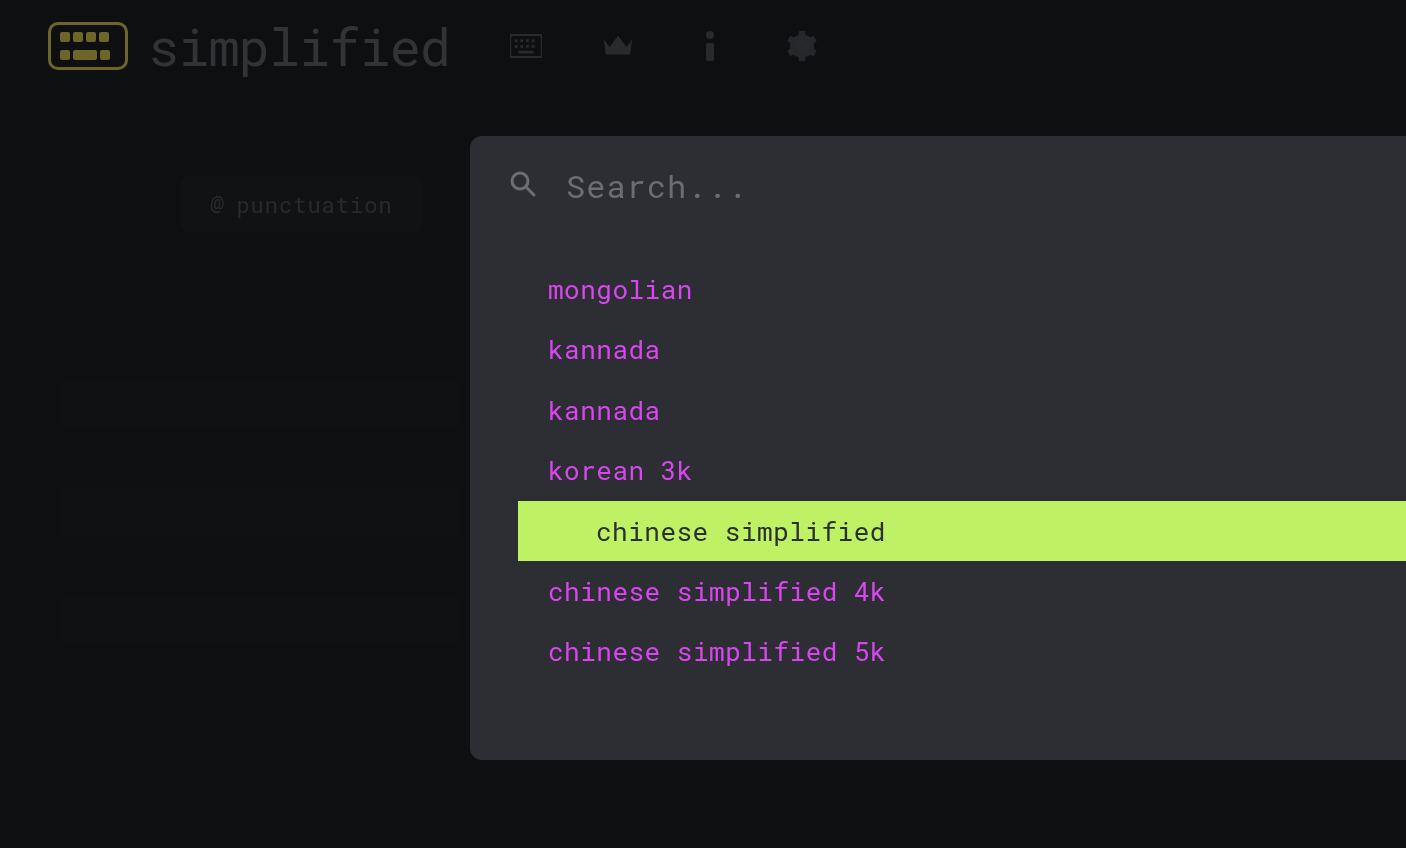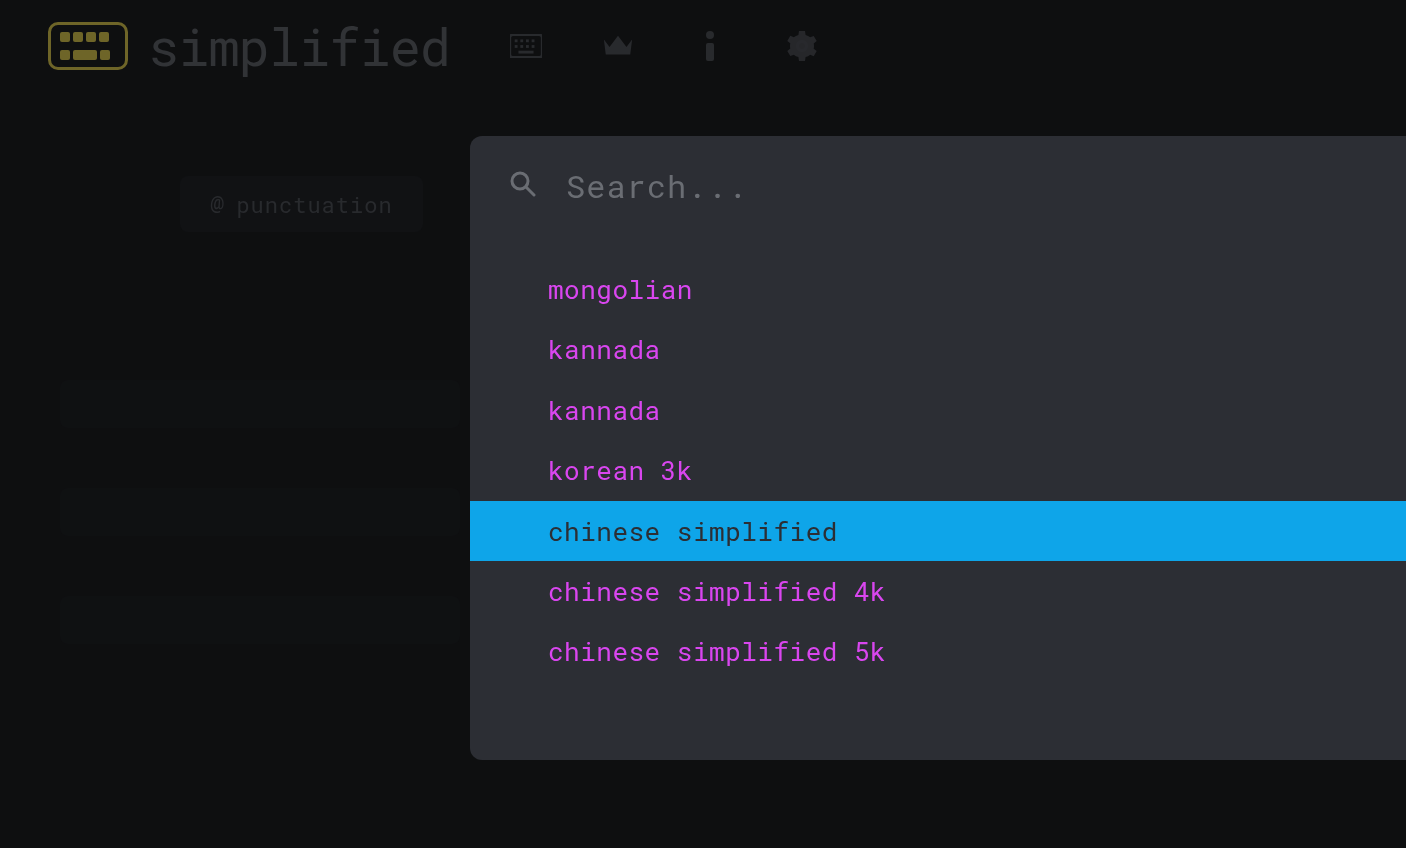--- a/index.html
+++ b/index.html
@@ -157,22 +157,23 @@
     .list-item {
       padding: 12px 78px;
       color: #d946ef;
       font-size: 26px;
       font-family: 'Roboto Mono', monospace;
       letter-spacing: 0.5px;
       cursor: pointer;
       line-height: 1.4;
     }
     .list-item.selected {
-      background: #0ea5e9;
+      background: #bef264;
       color: #2c2e34;
+      margin-left: 48px;
     }
     .bg-blocks {
       position: absolute;
       left: 60px;
       top: 380px;
       display: flex;
       flex-direction: column;
       gap: 60px;
     }
     .bg-block {

